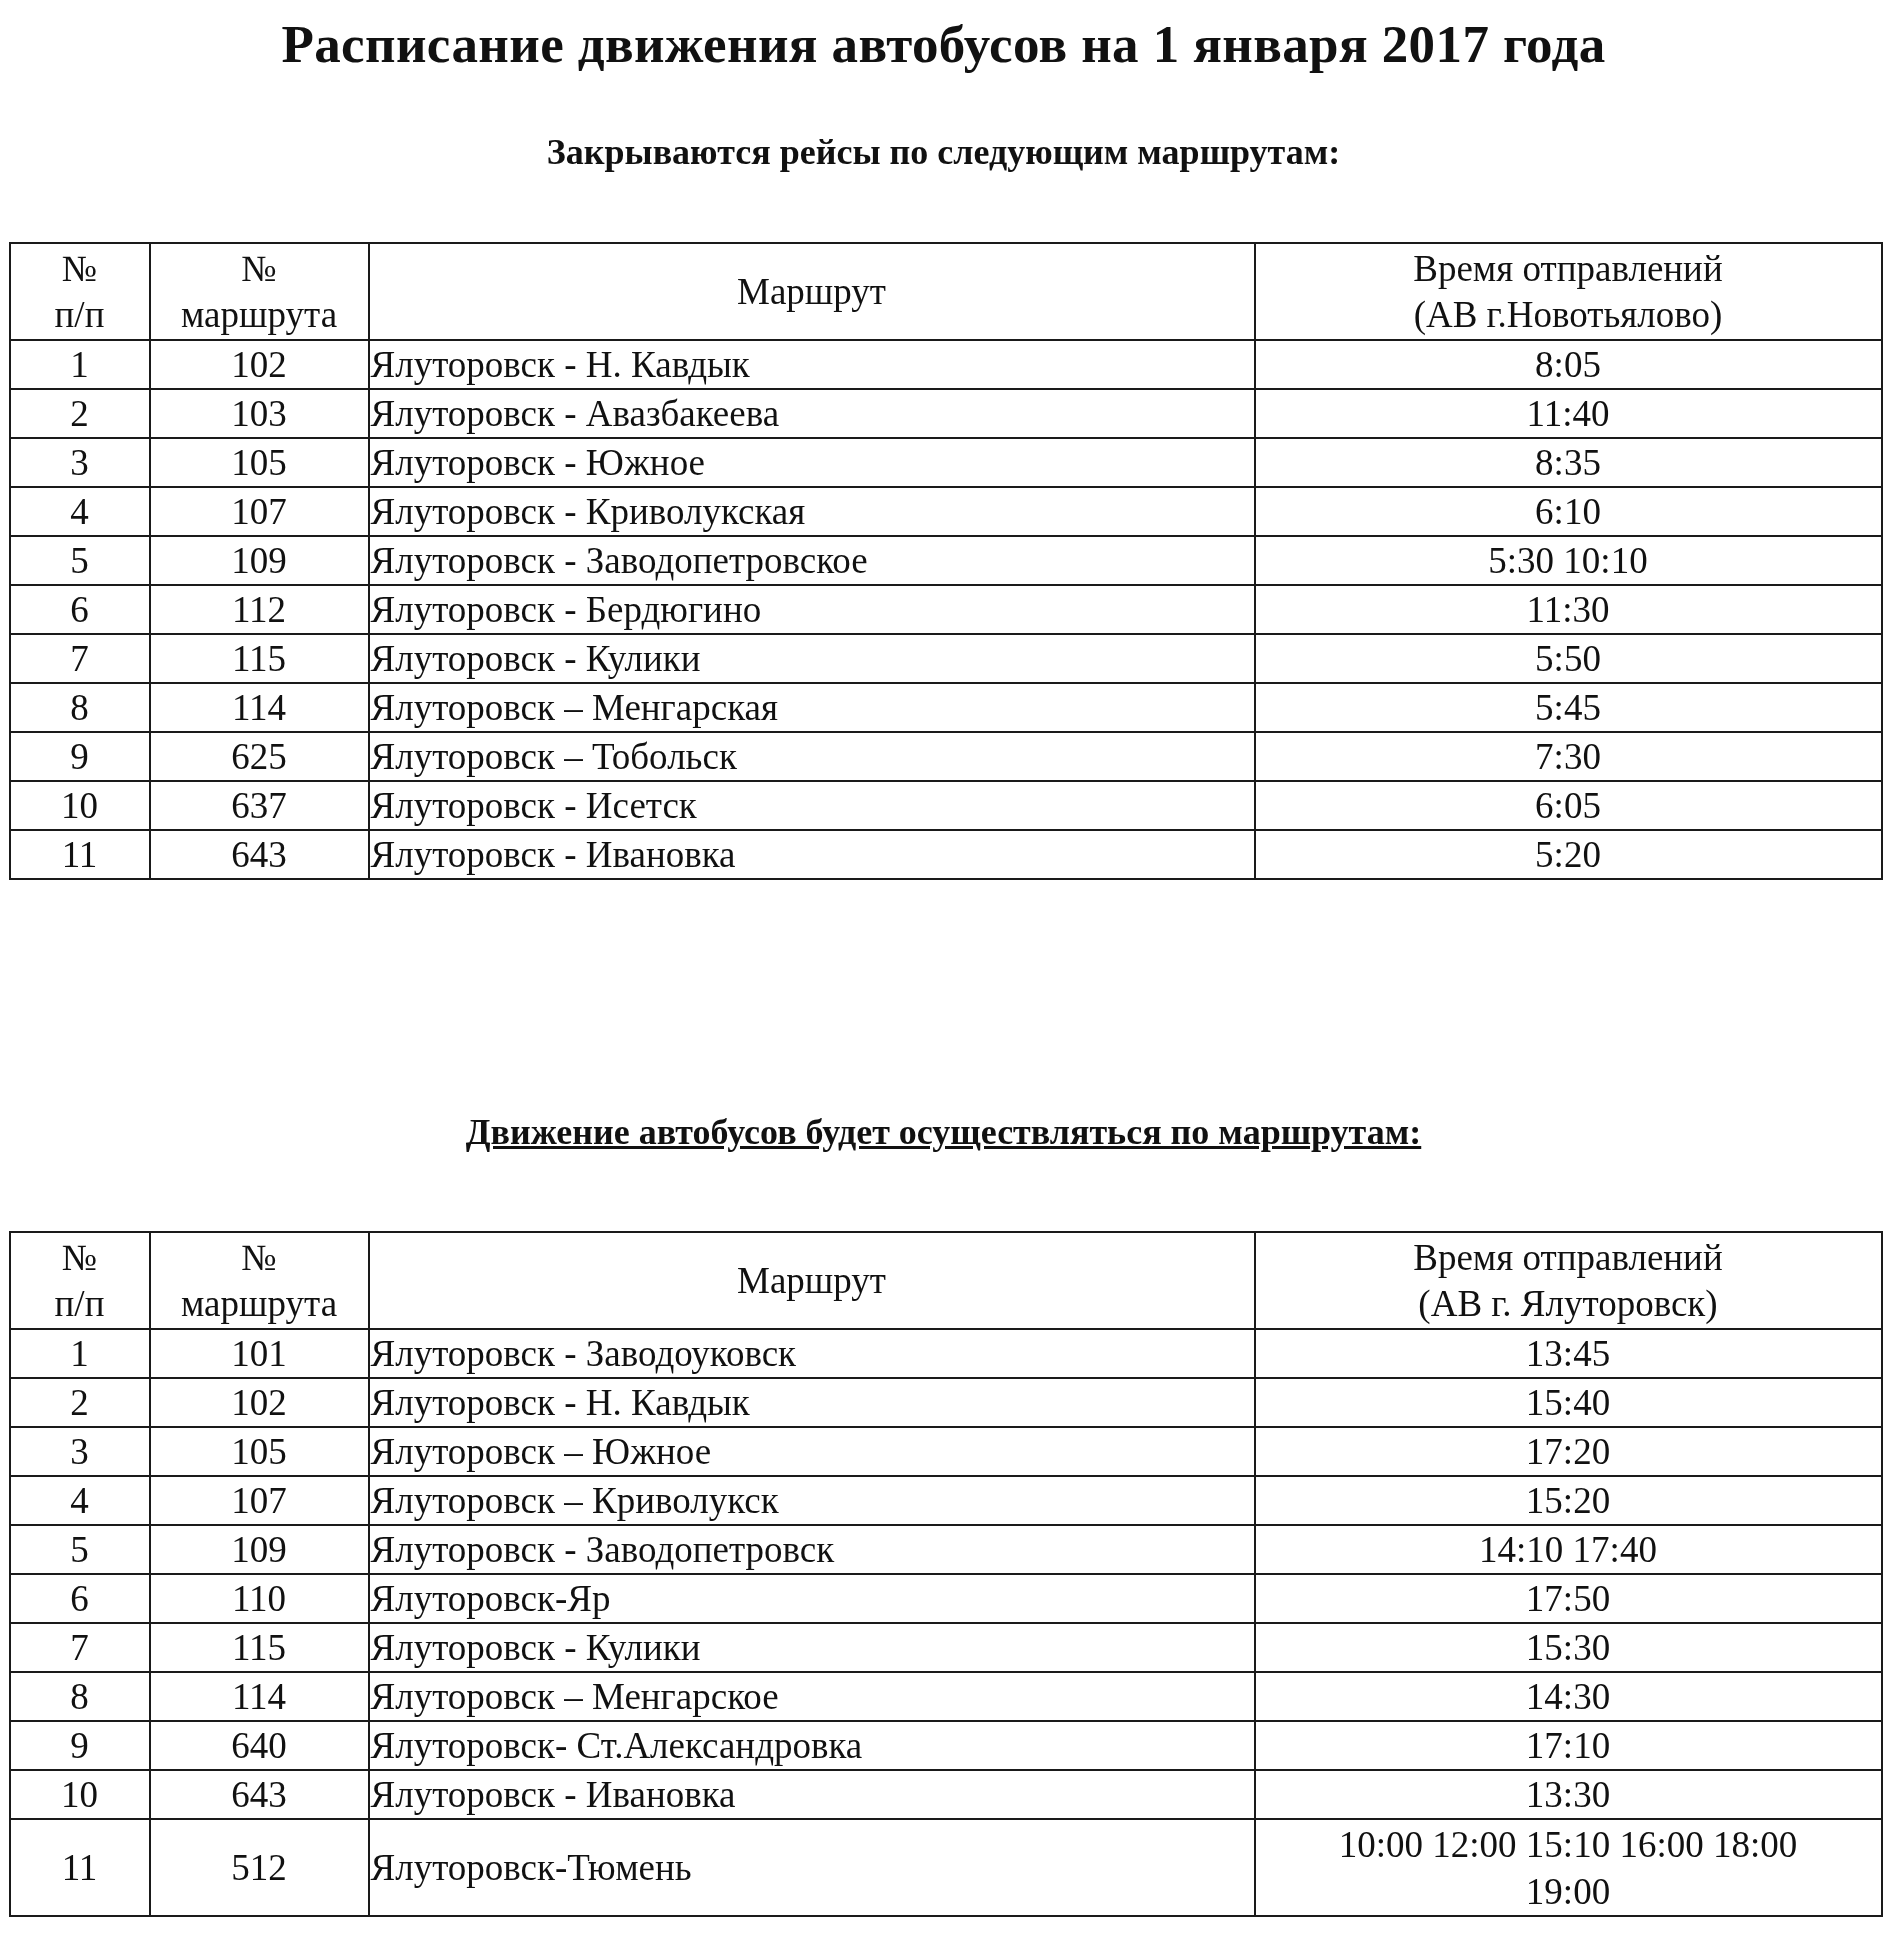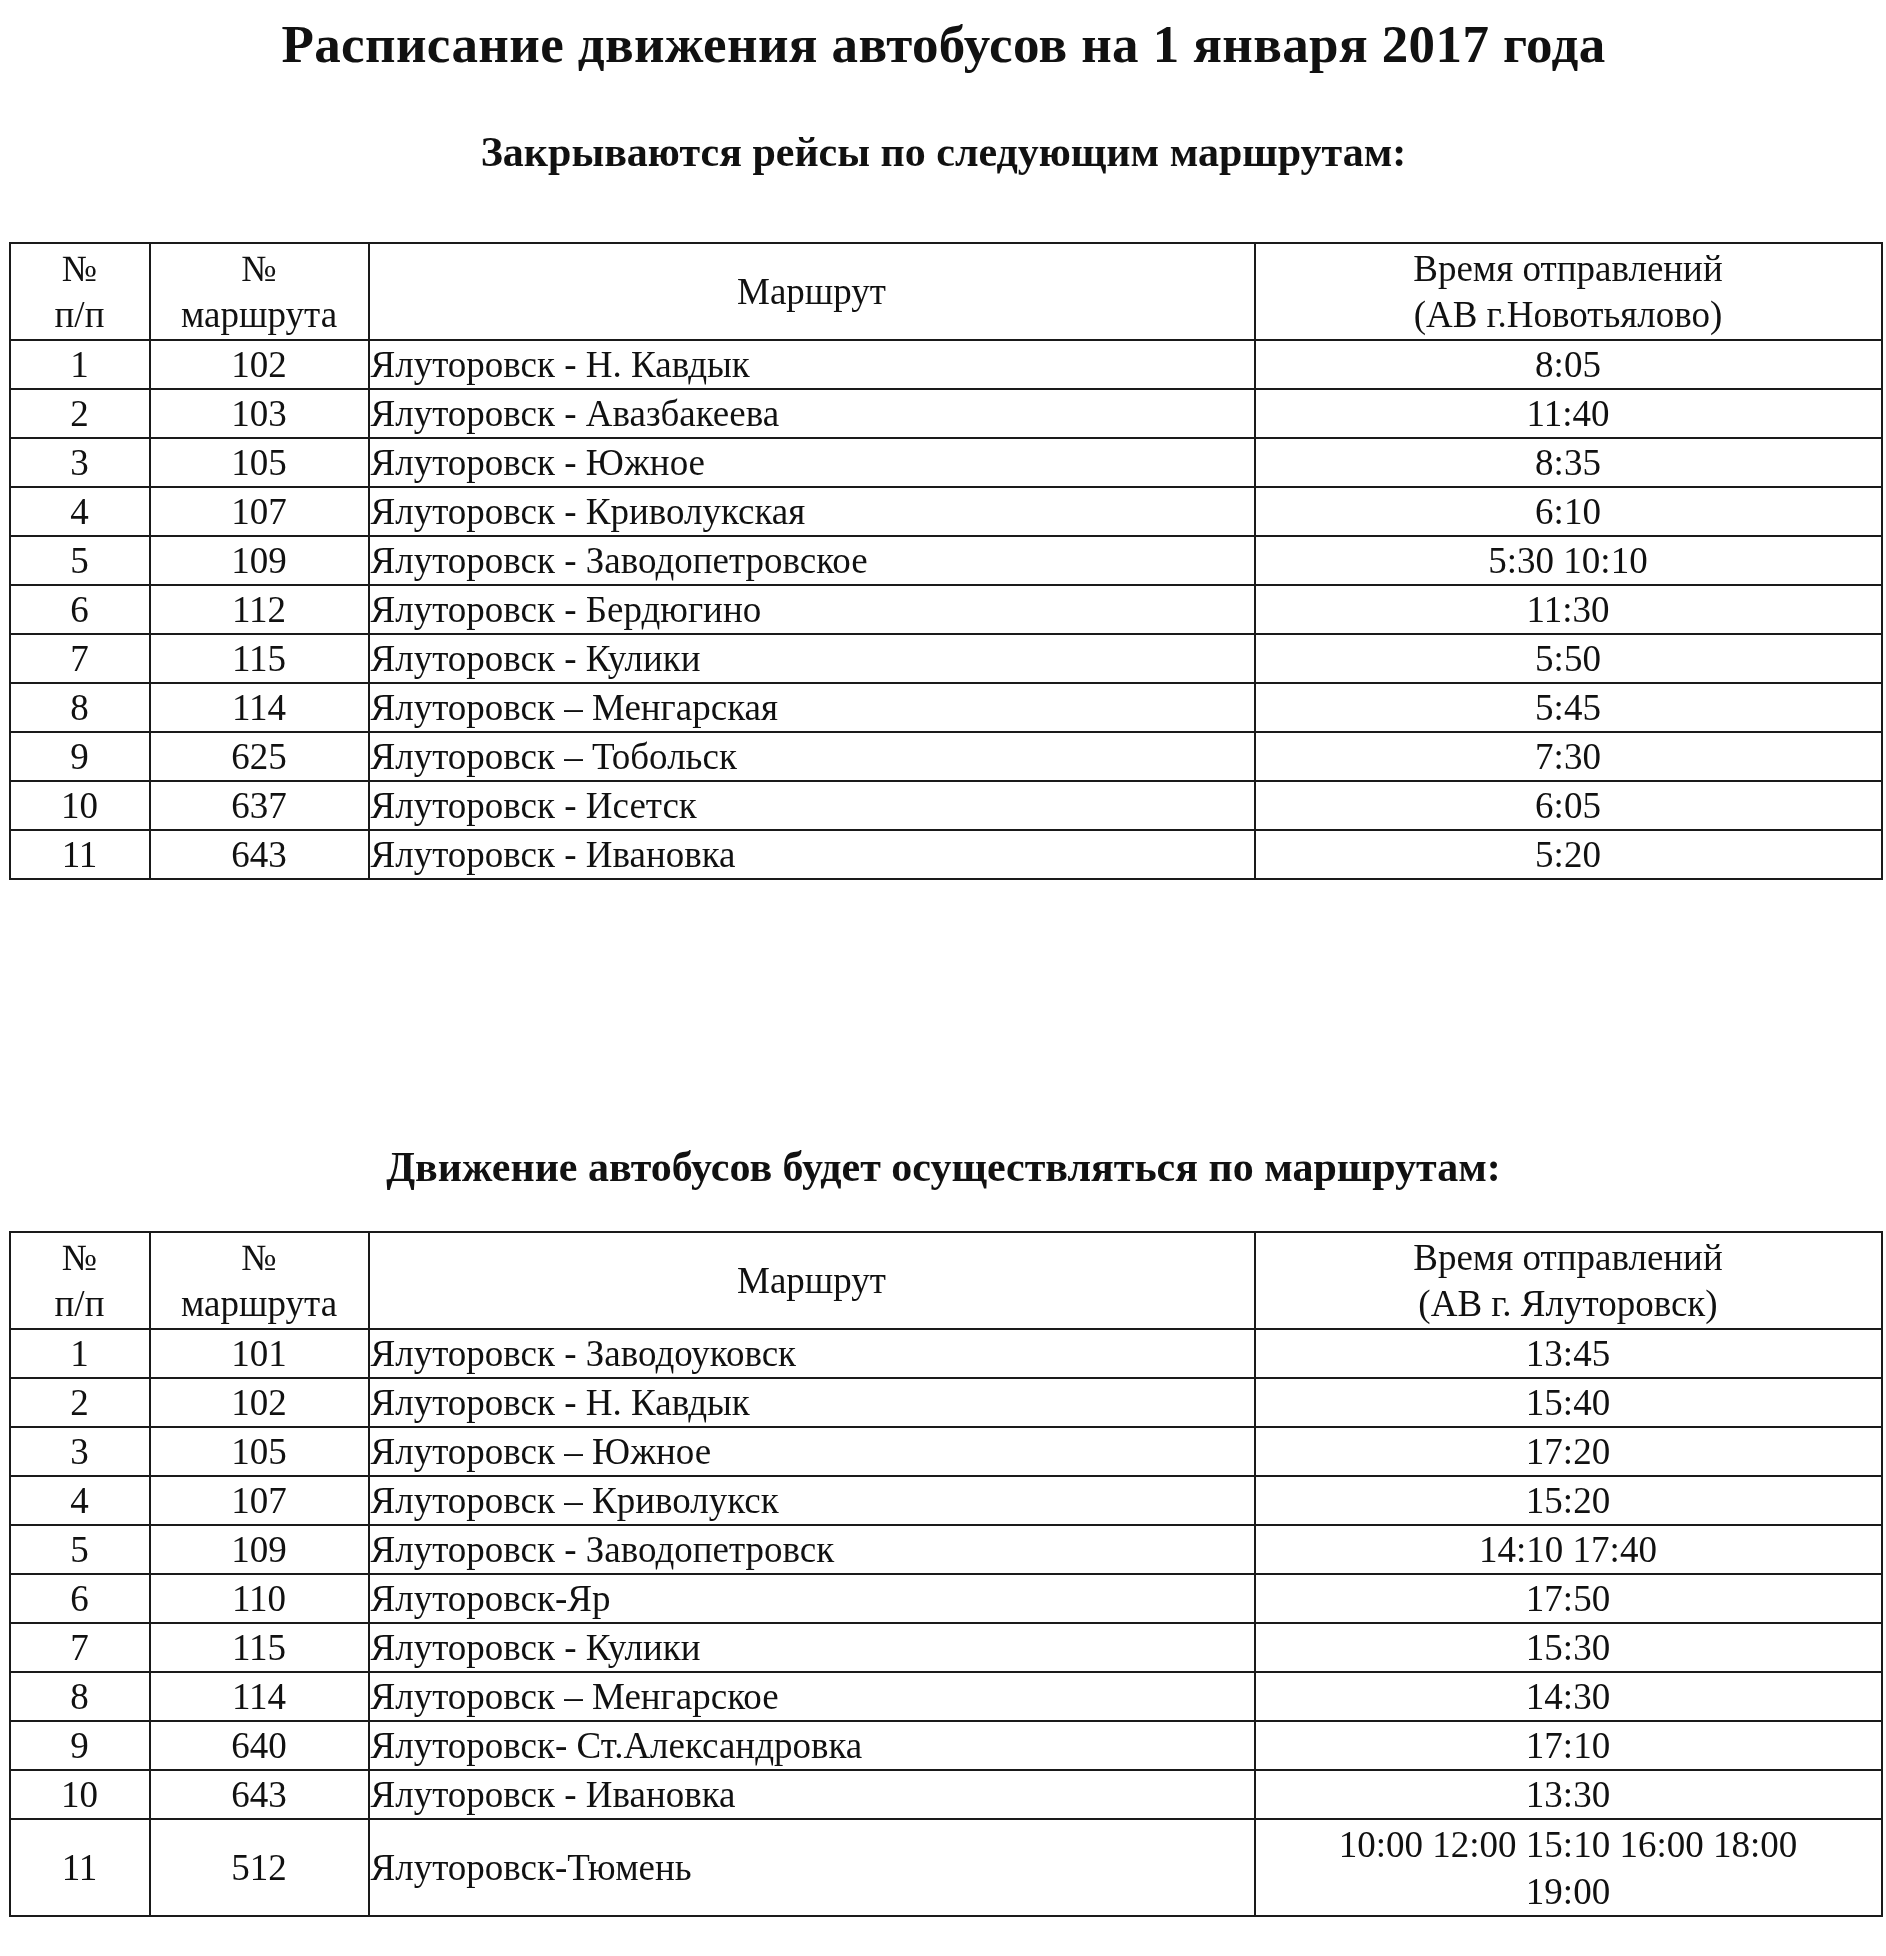--- a/index.html
+++ b/index.html
@@ -6,24 +6,24 @@
   body {
     width: 1887px; height: 1957px; position: relative; overflow: hidden;
     font-family: "Liberation Serif", "DejaVu Serif", serif; color: #111;
   }
   .title {
     position: absolute; left: 0; width: 1887px; top: 16px; text-align: center;
     font-weight: bold; font-size: 53px; line-height: 56px; letter-spacing: 0.4px;
   }
   .subtitle {
     position: absolute; left: 0; width: 1887px; text-align: center;
-    font-weight: bold; font-size: 42px; line-height: 51px;
+    font-weight: bold; font-size: 36px; line-height: 51px;
   }
   #sub1 { top: 127px; }
-  #sub2 { top: 1142px; }
+  #sub2 { top: 1107px; text-decoration: underline; }
   table {
     position: absolute; left: 8.5px; width: 1871px;
     border-collapse: collapse; table-layout: fixed;
     font-size: 37px;
   }
   #t1 { top: 242px; }
   #t2 { top: 1231px; }
   td, th {
     border: 2.5px solid #1a1a1a; padding: 0; font-weight: normal;
     text-align: center; vertical-align: middle; line-height: 47px;

